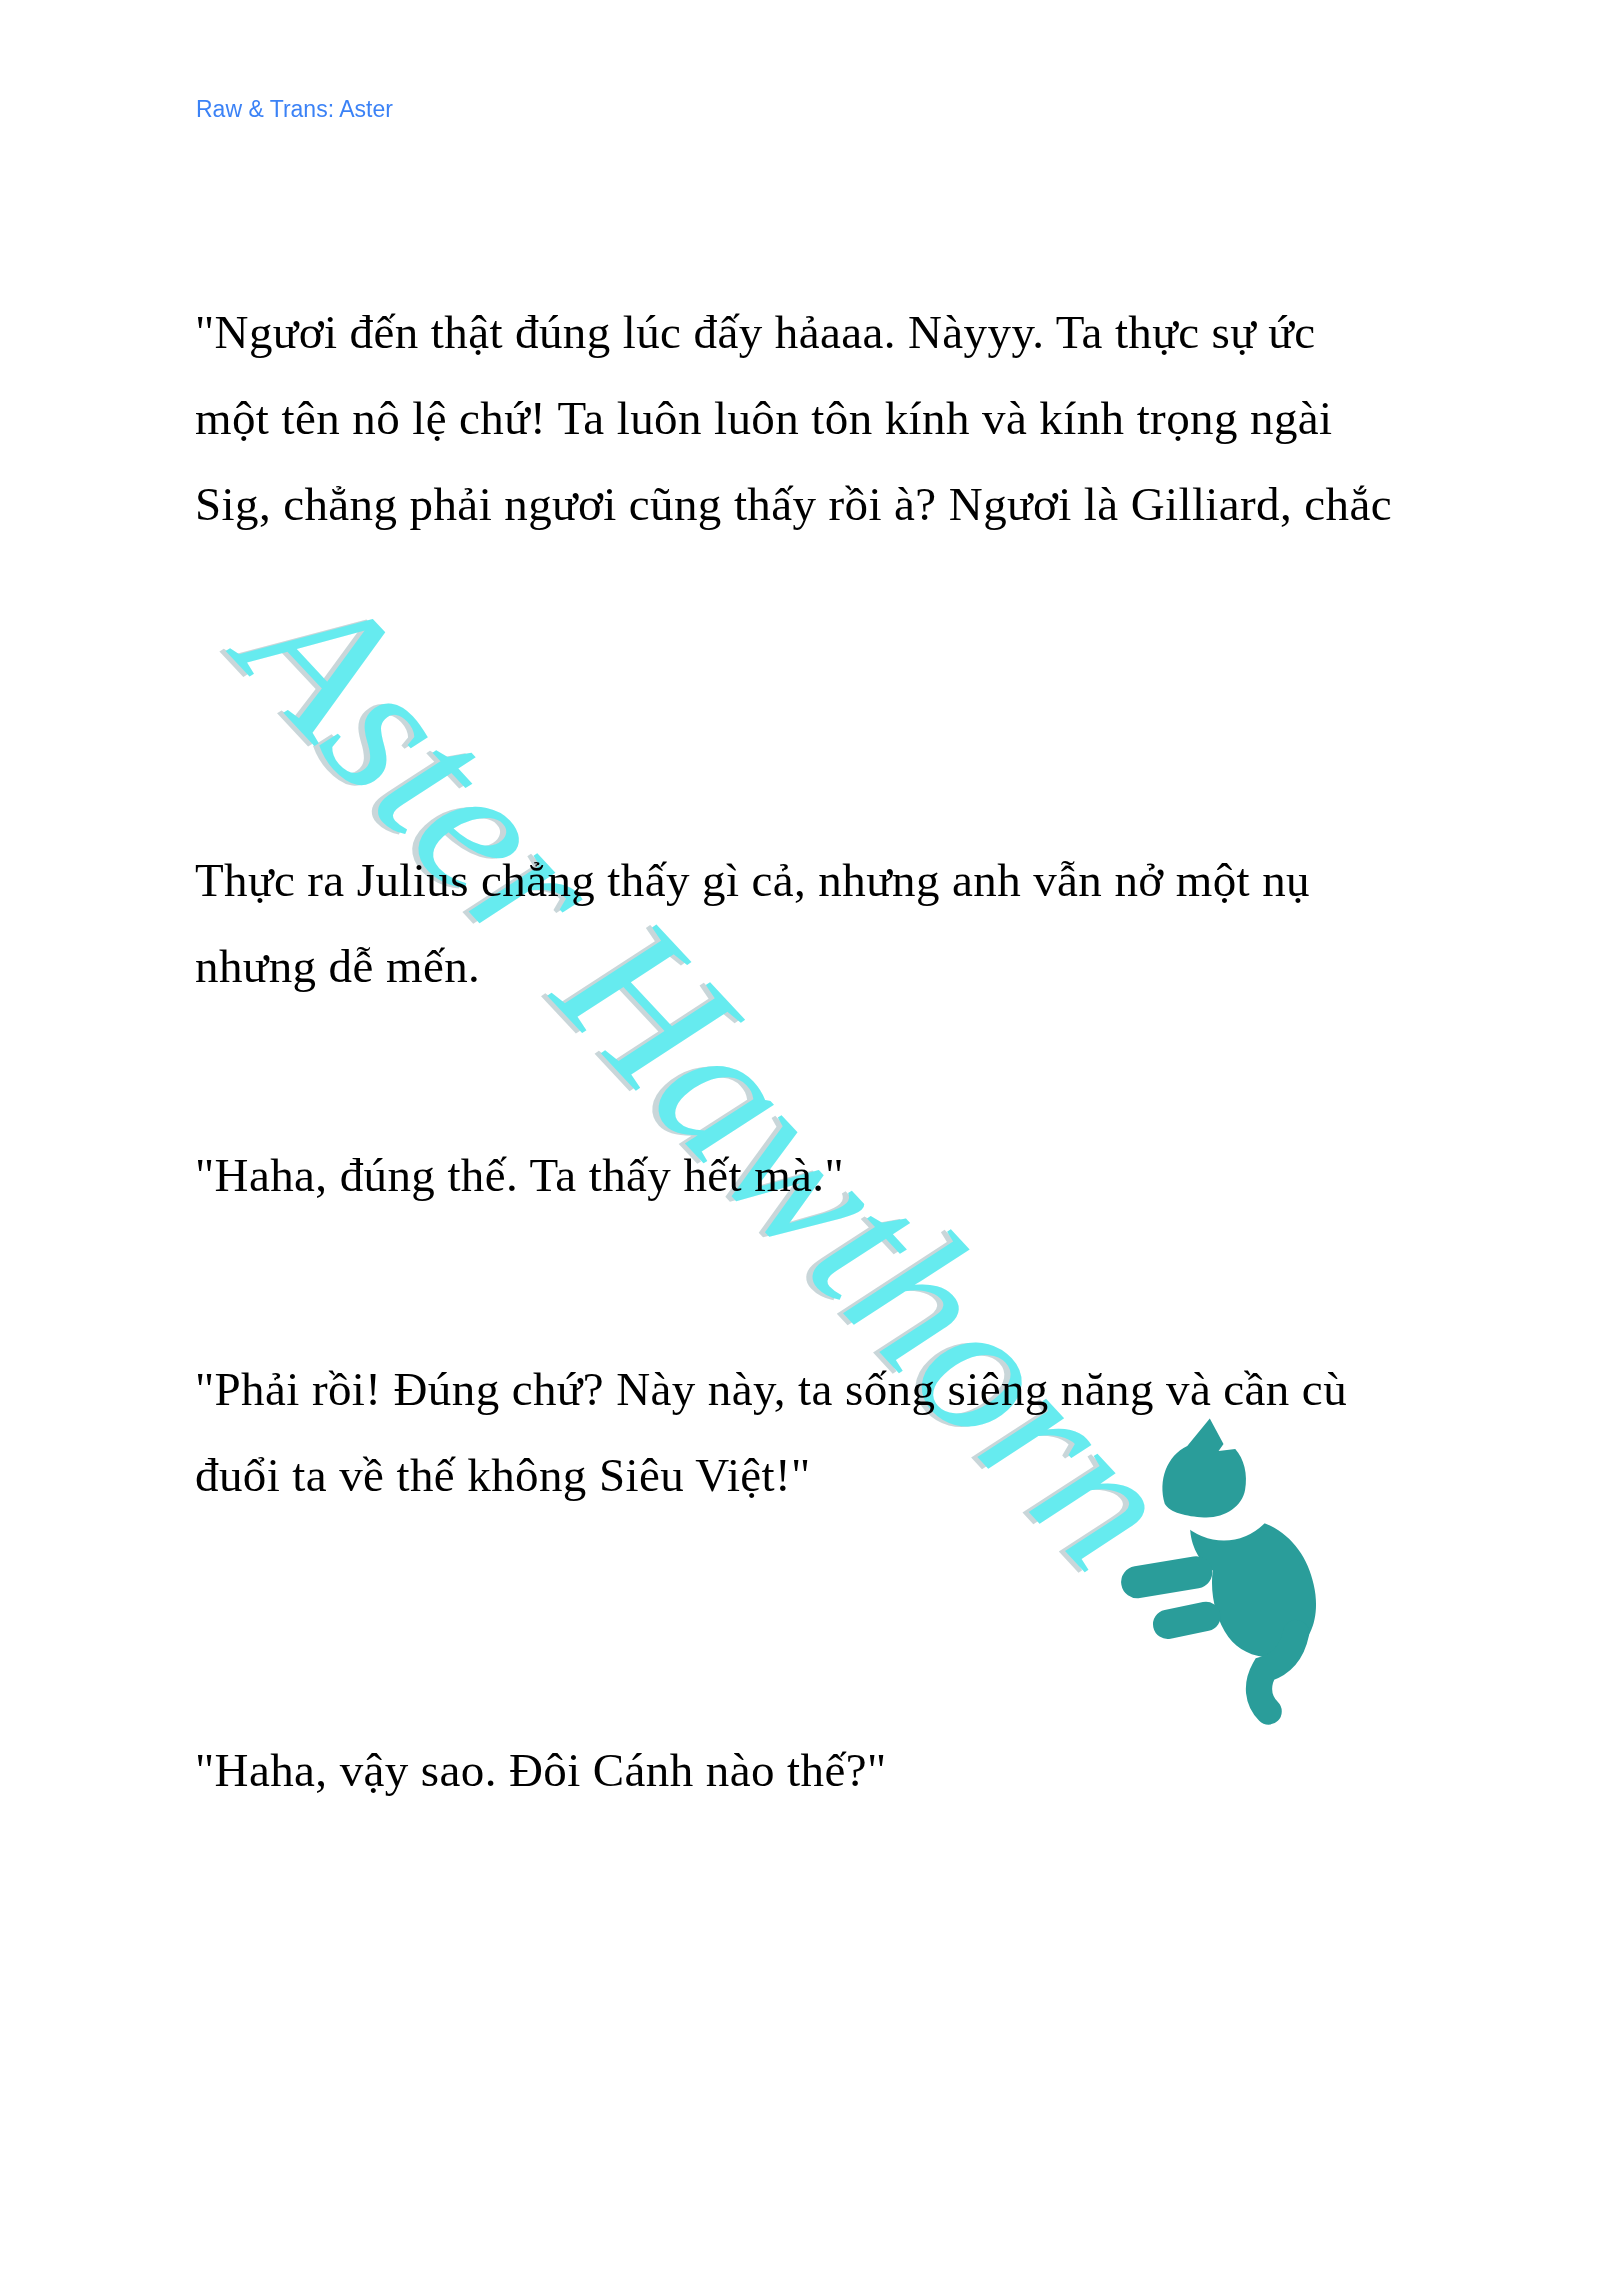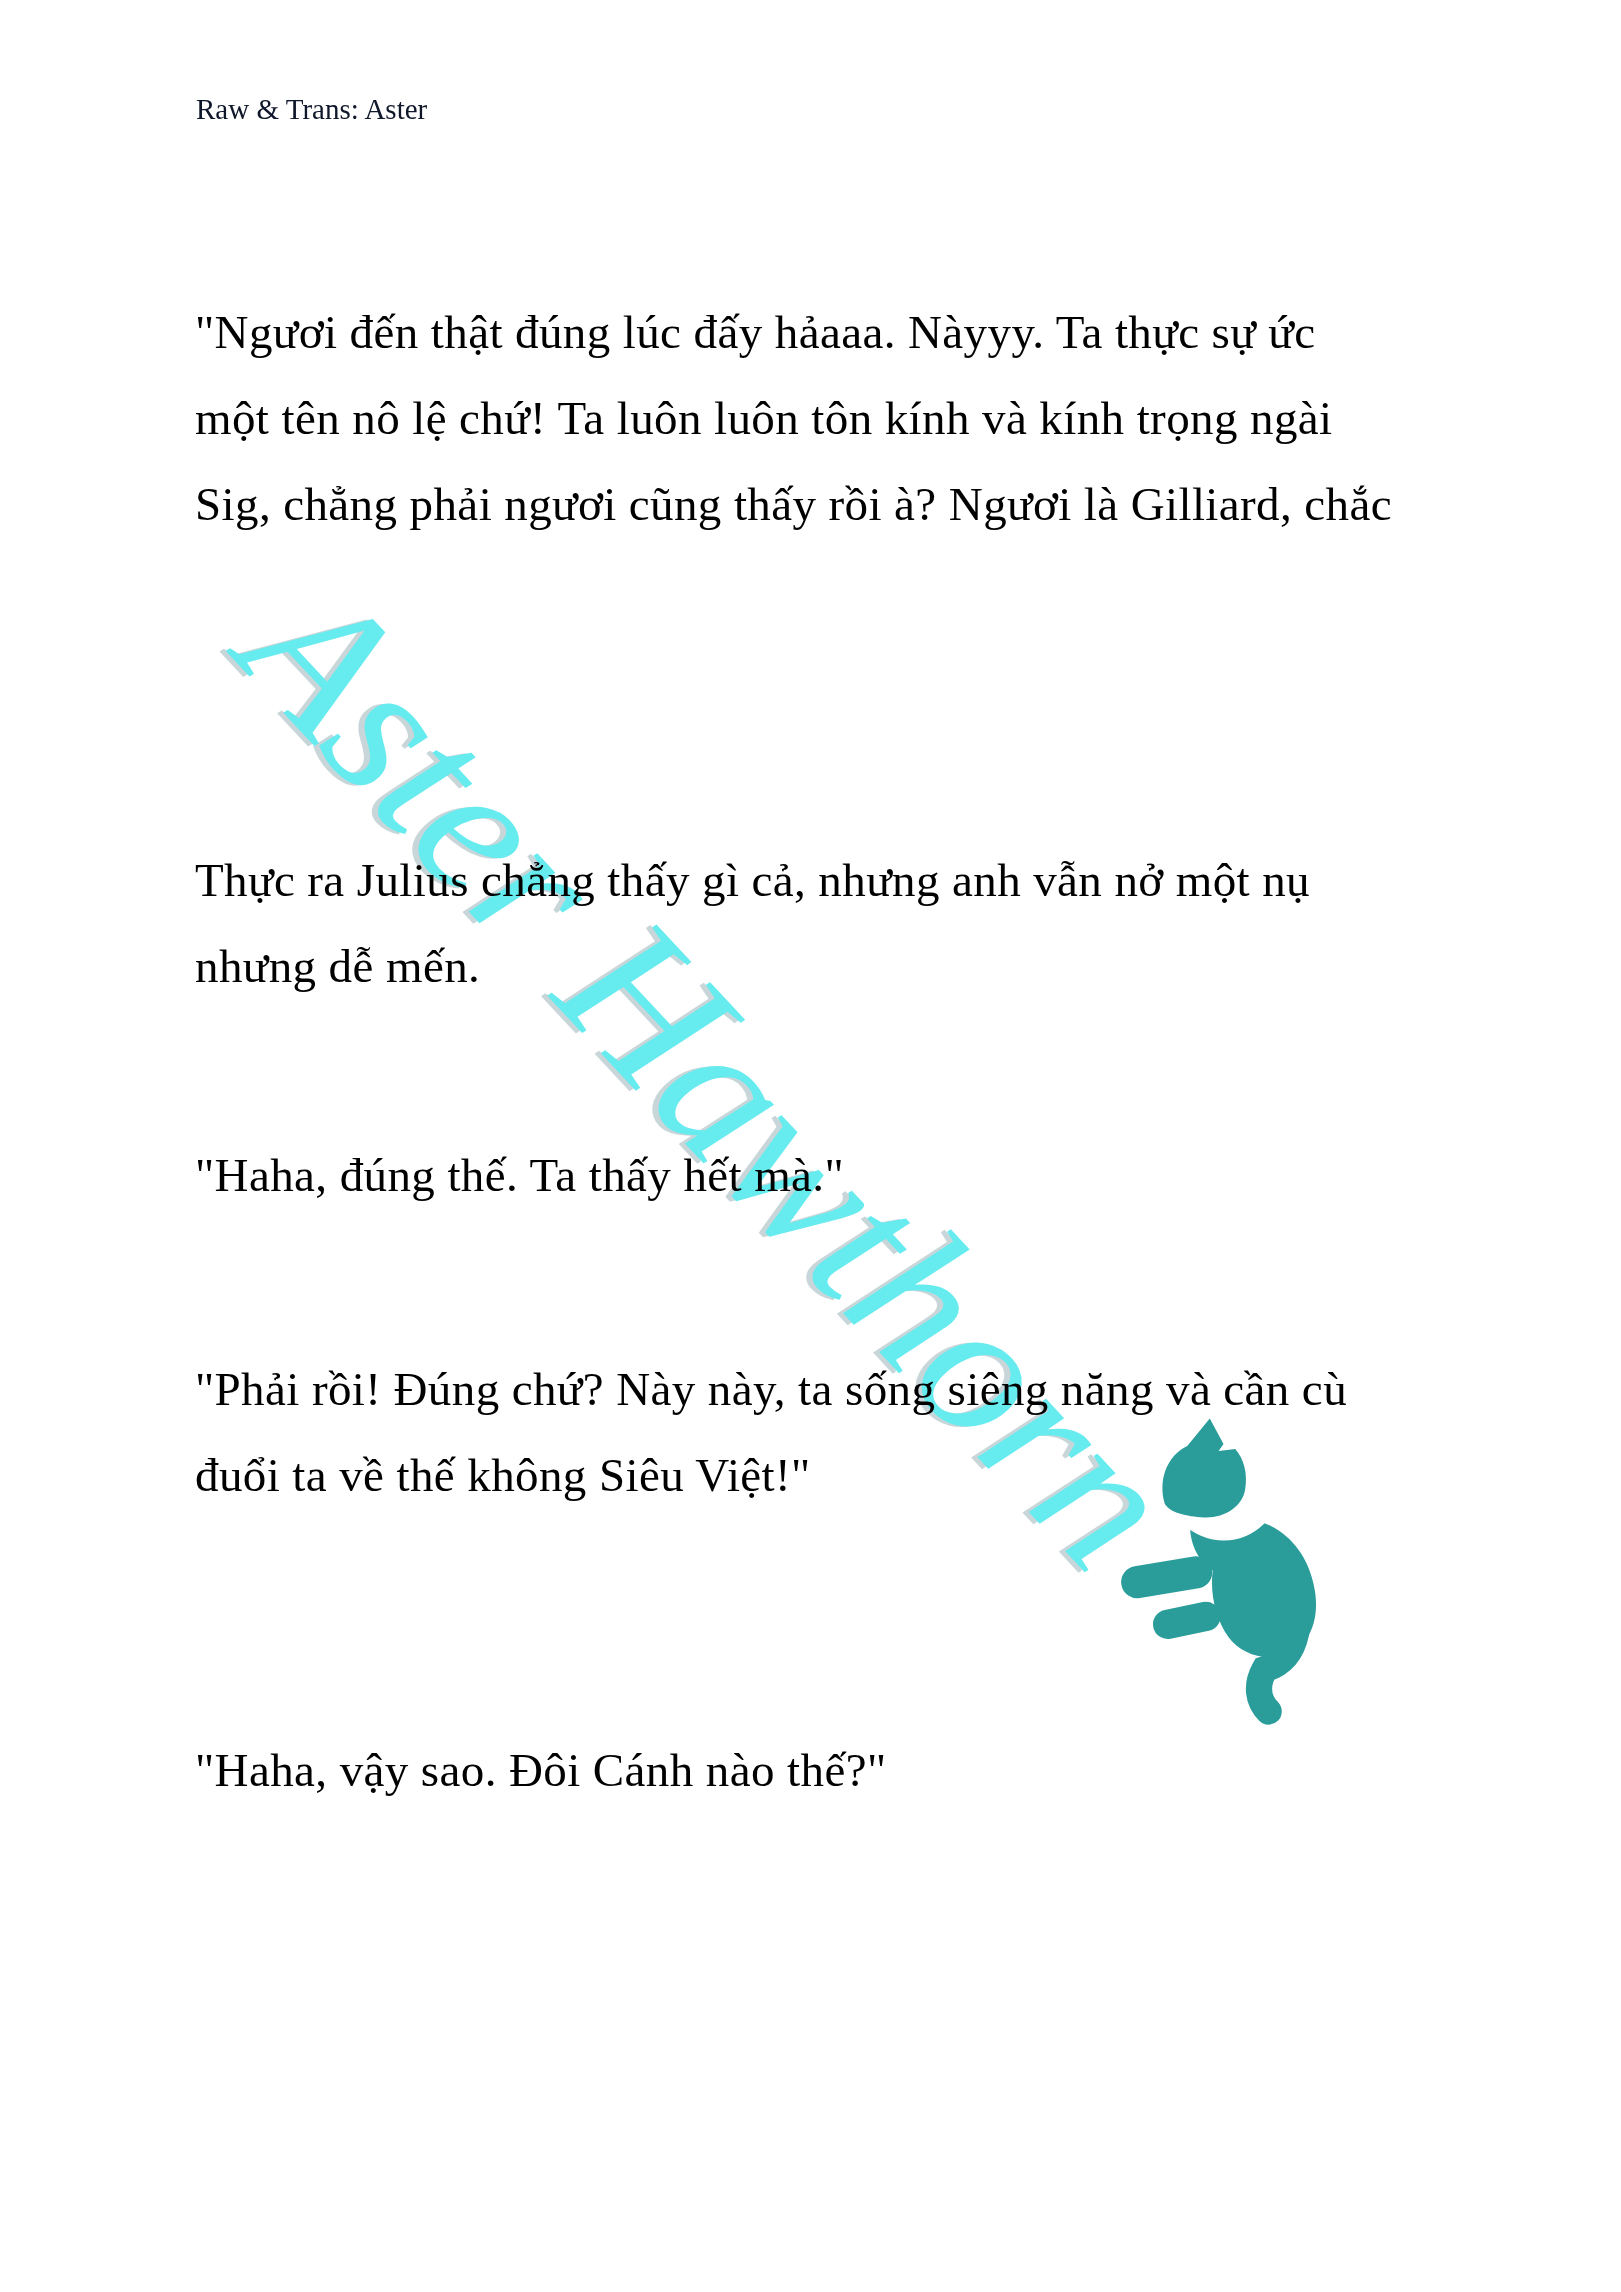--- a/index.html
+++ b/index.html
@@ -6,22 +6,22 @@
   body{
     width:1621px;height:2293px;
     background:#ffffff;
     position:relative;
     overflow:hidden;
     font-family:"Liberation Serif", serif;
   }
   .page{position:absolute;inset:0;}
   .doc-header{
     position:absolute;left:196px;top:92px;
-    font-family:Liberation Serif, serif;
-    font-size:29px;line-height:35px;color:#0f172a;
+    font-family:Liberation Sans, sans-serif;
+    font-size:23px;line-height:35px;color:#3b82f6;
     white-space:nowrap;
     z-index:3;
   }
   .watermark{
     position:absolute;left:353px;top:547px;
     font-family:"Liberation Serif", serif;
     font-style:italic;
     font-size:196px;line-height:1;
     white-space:nowrap;
     transform:rotate(47deg);

